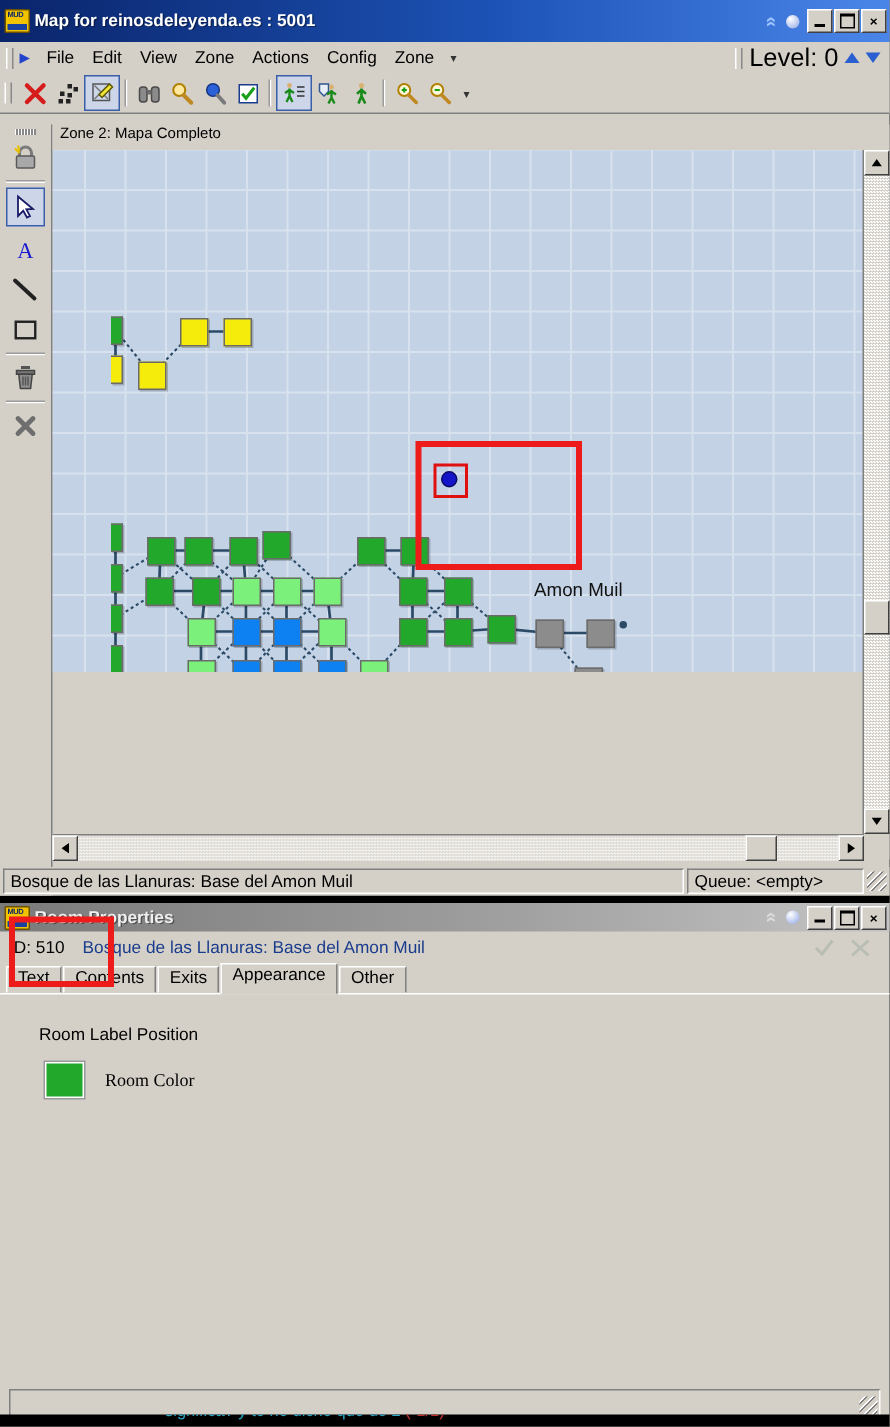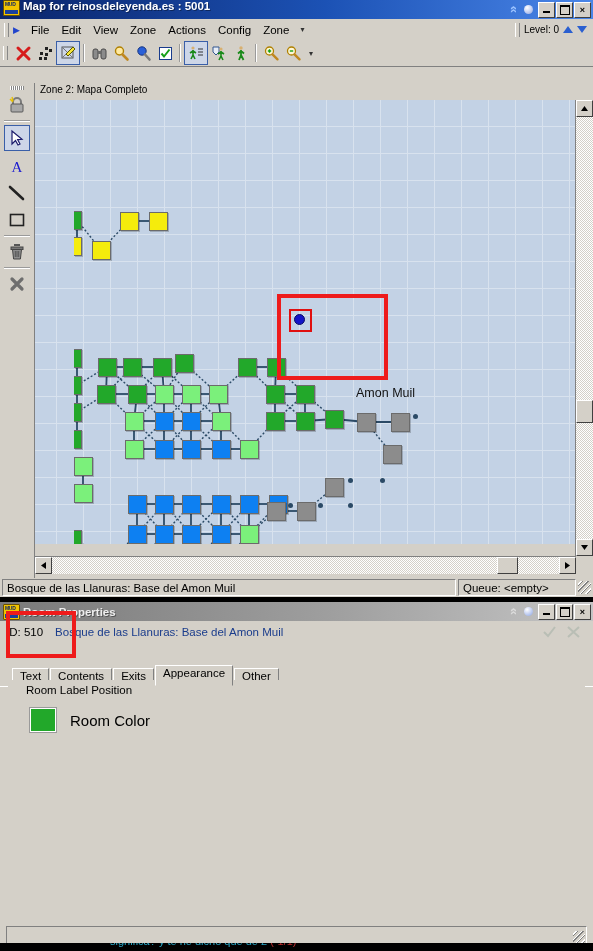--- a/index.html
+++ b/index.html
@@ -2,21 +2,21 @@
 <html><head>
 <meta charset="utf-8">
 <title>Map for reinosdeleyenda.es : 5001</title>
 <style>
   html,body{margin:0;padding:0;background:#000;}
   body{width:593px;height:951px;overflow:hidden;
        font-family:"Liberation Sans","DejaVu Sans",sans-serif;font-size:11px;color:#000;}
 
   
   .win{position:absolute;background:#d4d0c8;}
-  .titlebar{height:19px;display:flex;
+  .titlebar{height:28px;display:flex;align-items:center;
             background:linear-gradient(to right,#0a246a 0%,#1c52b5 55%,#4a86e8 100%);
             color:#fff;font-weight:bold;font-size:11.5px;padding:0 2px;}
   .tb-icon{width:15px;height:14px;margin:0 3px 0 1px;background:#f2c400;
            border:1px solid #6a5000;border-radius:1px;position:relative;flex:0 0 auto;}
   .tb-icon:before{content:"MUD";position:absolute;left:1px;top:0px;font-size:5px;
            color:#0a246a;font-weight:bold;letter-spacing:-.3px;}
   .tb-icon:after{content:"";position:absolute;left:1px;right:1px;bottom:1px;height:4px;
            background:#1840a0;}
   .tb-title{flex:1 1 auto;white-space:nowrap;overflow:hidden;text-shadow:1px 1px 0 #00000060;}
   .tb-btns{display:flex;align-items:center;gap:1px;}
@@ -55,21 +55,21 @@
   .lgrip{width:14px;height:4px;margin:3px auto 2px;
          background:repeating-linear-gradient(to right,#fff 0 1px,#888 1px 2px);}
   .ltbtn{width:24px;height:24px;margin:3px auto;display:flex;align-items:center;
          justify-content:center;cursor:pointer;}
   .ltbtn.sel{border:1px solid #3a5fa8;background:#cdd6e8;}
   .lsep{height:1px;background:#9a9a9a;border-bottom:1px solid #fff;margin:3px 4px;}
 
   
   .maphdr{position:absolute;left:35px;top:83px;right:0;height:16px;background:#d4d0c8;
           border-bottom:1px solid #888;font-size:10px;padding:1px 0 0 5px;}
-  .mapwrap{position:absolute;left:35px;top:100px;right:0;height:444px;overflow:hidden;}
+  .mapwrap{position:absolute;left:35px;top:100px;right:0;height:348px;overflow:hidden;}
   .mapcanvas{position:absolute;inset:0;background:#c3d2e5;}
   .grid{position:absolute;inset:0;
         background-image:linear-gradient(to right,#d8e2ee 1px,transparent 1px),
                          linear-gradient(to bottom,#d8e2ee 1px,transparent 1px);
         background-size:27px 27px;background-position:-6px -1px;}
   .room{position:absolute;width:17px;height:17px;border:1px solid #6b6b6b;
         box-shadow:1px 1px 0 #00000033;cursor:pointer;}
   .room.half{width:7px;border-left:none;}
   .room.ghost{background:transparent;border:1px solid #e4ecf6;box-shadow:none;}
   .stub{position:absolute;width:5px;height:5px;border-radius:50%;background:#2b4a66;}
@@ -105,22 +105,22 @@
   
   .rp{position:absolute;left:0;right:0;top:600px;bottom:0;background:#d4d0c8;
       border-top:2px solid #000;}
   .rp-head{display:flex;align-items:center;height:19px;padding:0 2px;
            background:linear-gradient(to right,#7a7a7a 0%,#9e9e9e 55%,#c4c4c4 100%);
            color:#eee;font-weight:bold;font-size:11.5px;}
   .rp-idrow{height:20px;display:flex;align-items:center;padding:1px 6px;gap:12px;}
   .rp-id{font-size:11.5px;color:#000;}
   .rp-name{font-size:11.5px;color:#1a3c8c;}
   .rp-ok{margin-left:auto;display:flex;gap:9px;padding-right:6px;}
-  .tabs{display:flex;align-items:flex-end;height:19px;padding-left:12px;
-        border-bottom:1px solid #fff;margin-top:24px;}
+  .tabs{display:flex;align-items:center;height:19px;padding-left:4px;
+        border-bottom:1px solid #fff;}
   .tab{height:15px;padding:1px 7px 0;background:#d4d0c8;border:1px solid;
        border-color:#fff #808080 #d4d0c8 #fff;margin-right:1px;font-size:11.5px;cursor:pointer;}
   .tab.active{height:18px;font-weight:normal;border-bottom-color:#d4d0c8;
        background:#d4d0c8;position:relative;z-index:2;}
   .rp-body{position:absolute;left:8px;right:8px;top:78px;bottom:30px;background:#d4d0c8;}
   .rlp-title{font-size:11.5px;margin:4px 0 8px 18px;}
   .rlp{margin-left:22px;display:grid;grid-template-columns:34px 34px 34px;
        grid-template-rows:26px 26px 26px;align-items:center;}
   .rlp span{text-align:center;cursor:pointer;}
   .rlp .sm{font-size:10px;}
@@ -163,21 +163,21 @@
     <div class="mi">File</div>
     <div class="mi">Edit</div>
     <div class="mi">View</div>
     <div class="mi">Zone</div>
     <div class="mi">Actions</div>
     <div class="mi">Config</div>
     <div class="mi">Zone</div>
     <div class="mcaret">▾</div>
     <div class="levelbox">
       <div class="lvlgrip"></div>
-      <span style="font-size:10px;">Level: 0</span>
+      <span style="font-size:17px;">Level: 0</span>
       <div class="tri up"></div>
       <div class="tri dn"></div>
     </div>
   </div>
 
   <div class="toolbar">
     <div class="grip"></div>
 
     <div class="tbtn">
       <svg width="17" height="17" viewBox="0 0 17 17">
@@ -618,21 +618,21 @@
     <div class="tab">Contents</div>
     <div class="tab">Exits</div>
     <div class="tab active">Appearance</div>
     <div class="tab">Other</div>
   </div>
 
   <div class="rp-body">
     <div class="rlp-title">Room Label Position</div>
     <div class="colorrow">
       <div class="swatch" id="room-color-swatch" style="background: rgb(34, 168, 42);"></div>
-      <span style="font-size:15px;">Room Color</span>
+      <span style="font-size:12px;font-family:Liberation Serif, serif;">Room Color</span>
     </div>
   </div>
 
   <div class="bottomfield">
     <div class="bf-grip"></div>
   </div>
 </div>
 
 <div class="annot" style="left:6px;top:611px;width:62px;height:39px;"></div>
 

